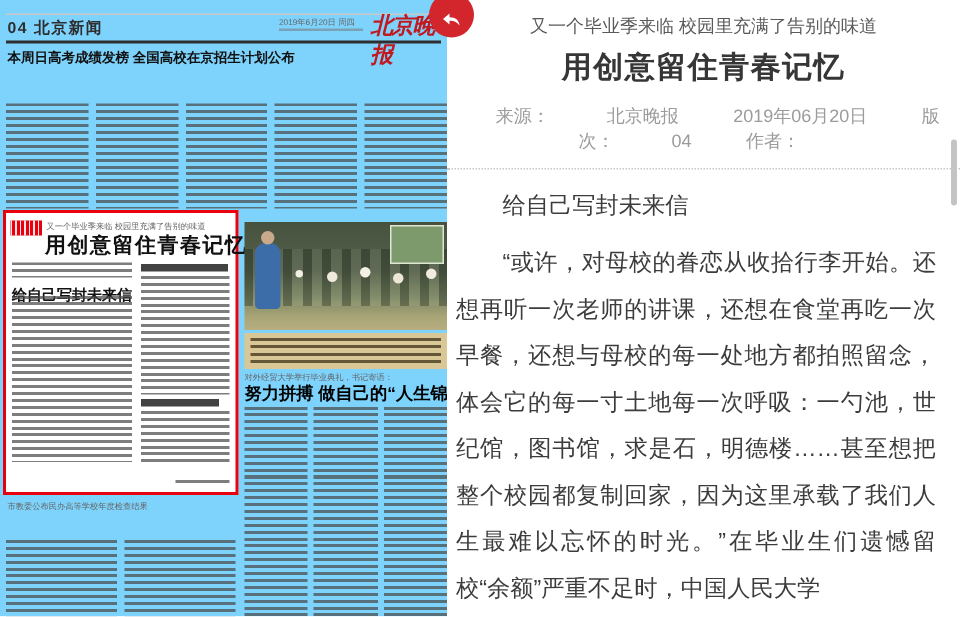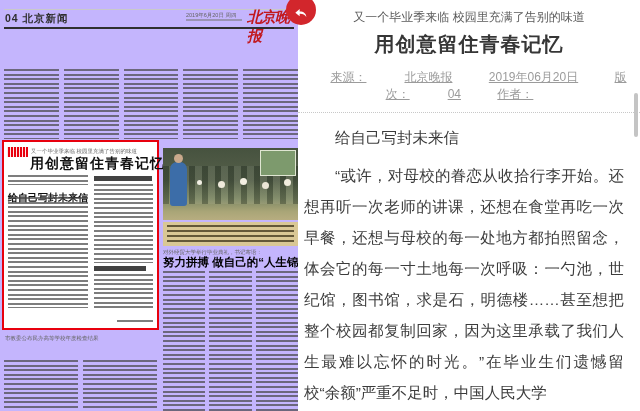--- a/index.html
+++ b/index.html
@@ -1,20 +1,20 @@
 <!DOCTYPE html>
 <html><head>
 <meta charset="utf-8">
 <style>
   html,body{margin:0;padding:0;background:#fff;}
   .stage{position:relative;width:640px;height:411px;overflow:hidden;background:#fff;
          font-family:"Liberation Sans",sans-serif;}
 
   
-  .paper{position:absolute;left:0;top:0;width:298px;height:411px;background:#c4b5fd;}
+  .paper{position:absolute;left:0;top:0;width:298px;height:411px;background:#7dd3fc;}
   .abs{position:absolute;}
   .fake{background-image:repeating-linear-gradient(to bottom,rgba(70,70,70,.70) 0,rgba(70,70,70,.70) 2px,transparent 2px,transparent 4.6px);}
   .fake-light{background-image:repeating-linear-gradient(to bottom,rgba(120,120,120,.55) 0,rgba(120,120,120,.55) 2px,transparent 2px,transparent 4.6px);}
   .fake-bold{background:rgba(25,25,25,.82);}
   .tiny{font-size:10px;transform:scale(.55);transform-origin:0 0;white-space:nowrap;color:#666;}
   .tiny2{font-size:10px;transform:scale(.62);transform-origin:0 0;white-space:nowrap;}
 
   .hdr-topline{left:4px;top:9px;width:290px;border-top:1px solid #c9c9c9;}
   .page-id{left:5px;top:12px;font-size:10.5px;font-weight:bold;color:#2e2e2e;letter-spacing:1px;}
   .date-line{left:186px;top:11px;}
@@ -60,21 +60,21 @@
   .a3kicker{left:5px;top:334px;}
   .a3headline{left:3px;top:341px;font-size:13px;font-weight:900;color:#000;white-space:nowrap;}
   .a3cols{left:4px;top:360px;width:153px;height:51px;display:flex;gap:5px;}
   .a3cols > div{flex:1;}
 
   
   .reader{position:absolute;left:298px;top:0;width:342px;height:411px;background:#fff;}
   .r-subtitle{margin:9px 10px 0;text-align:center;font-size:12px;color:#5a5a5a;}
   .r-title{margin:5px 10px 0;text-align:center;font-size:20px;font-weight:bold;color:#363636;letter-spacing:1px;}
   .r-meta{margin:11px 10px 0;text-align:center;font-size:12px;color:#9b9b9b;}
-  .r-meta span{margin:0 19px;text-decoration:underline;}
+  .r-meta span{margin:0 19px;}
   .r-meta .gap{margin-right:14px;}
   .r-divider{margin-top:9px;border-bottom:1px dotted #c8c8c8;}
   .r-body{padding:9px 16px 0 6px;font-size:15.5px;line-height:31px;color:#3c3c3c;text-align:justify;}
   .r-body p{margin:0 0 7px;text-indent:2em;}
   .scroll-thumb{position:absolute;right:2px;top:93px;width:4px;height:44px;border-radius:2px;background:#c4c4c4;}
 
   
   .back-btn{position:absolute;left:286px;top:-5px;width:30px;height:30px;border:none;padding:0;
             border-radius:50%;background:#d2262c;cursor:pointer;display:flex;align-items:flex-end;justify-content:center;}
   .back-btn svg{width:16px;height:16px;margin-bottom:4px;}
@@ -88,20 +88,21 @@
     <div class="abs hdr-topline"></div>
     <div class="abs page-id">
       <span>04</span>
       <span>北京新闻</span>
     </div>
     <div class="abs date-line tiny">2019年6月20日 周四</div>
     <div class="abs date-texture fake-light"></div>
     <div class="abs masthead">北京晚报</div>
     <div class="abs hdr-botline"></div>
 
+    <div class="abs kicker1">本周日高考成绩发榜 全国高校在京招生计划公布</div>
 
     <div class="abs colsA">
       <div class="fake"></div>
       <div class="fake"></div>
       <div class="fake"></div>
       <div class="fake"></div>
       <div class="fake"></div>
     </div>
 
     <div class="abs redbox">

